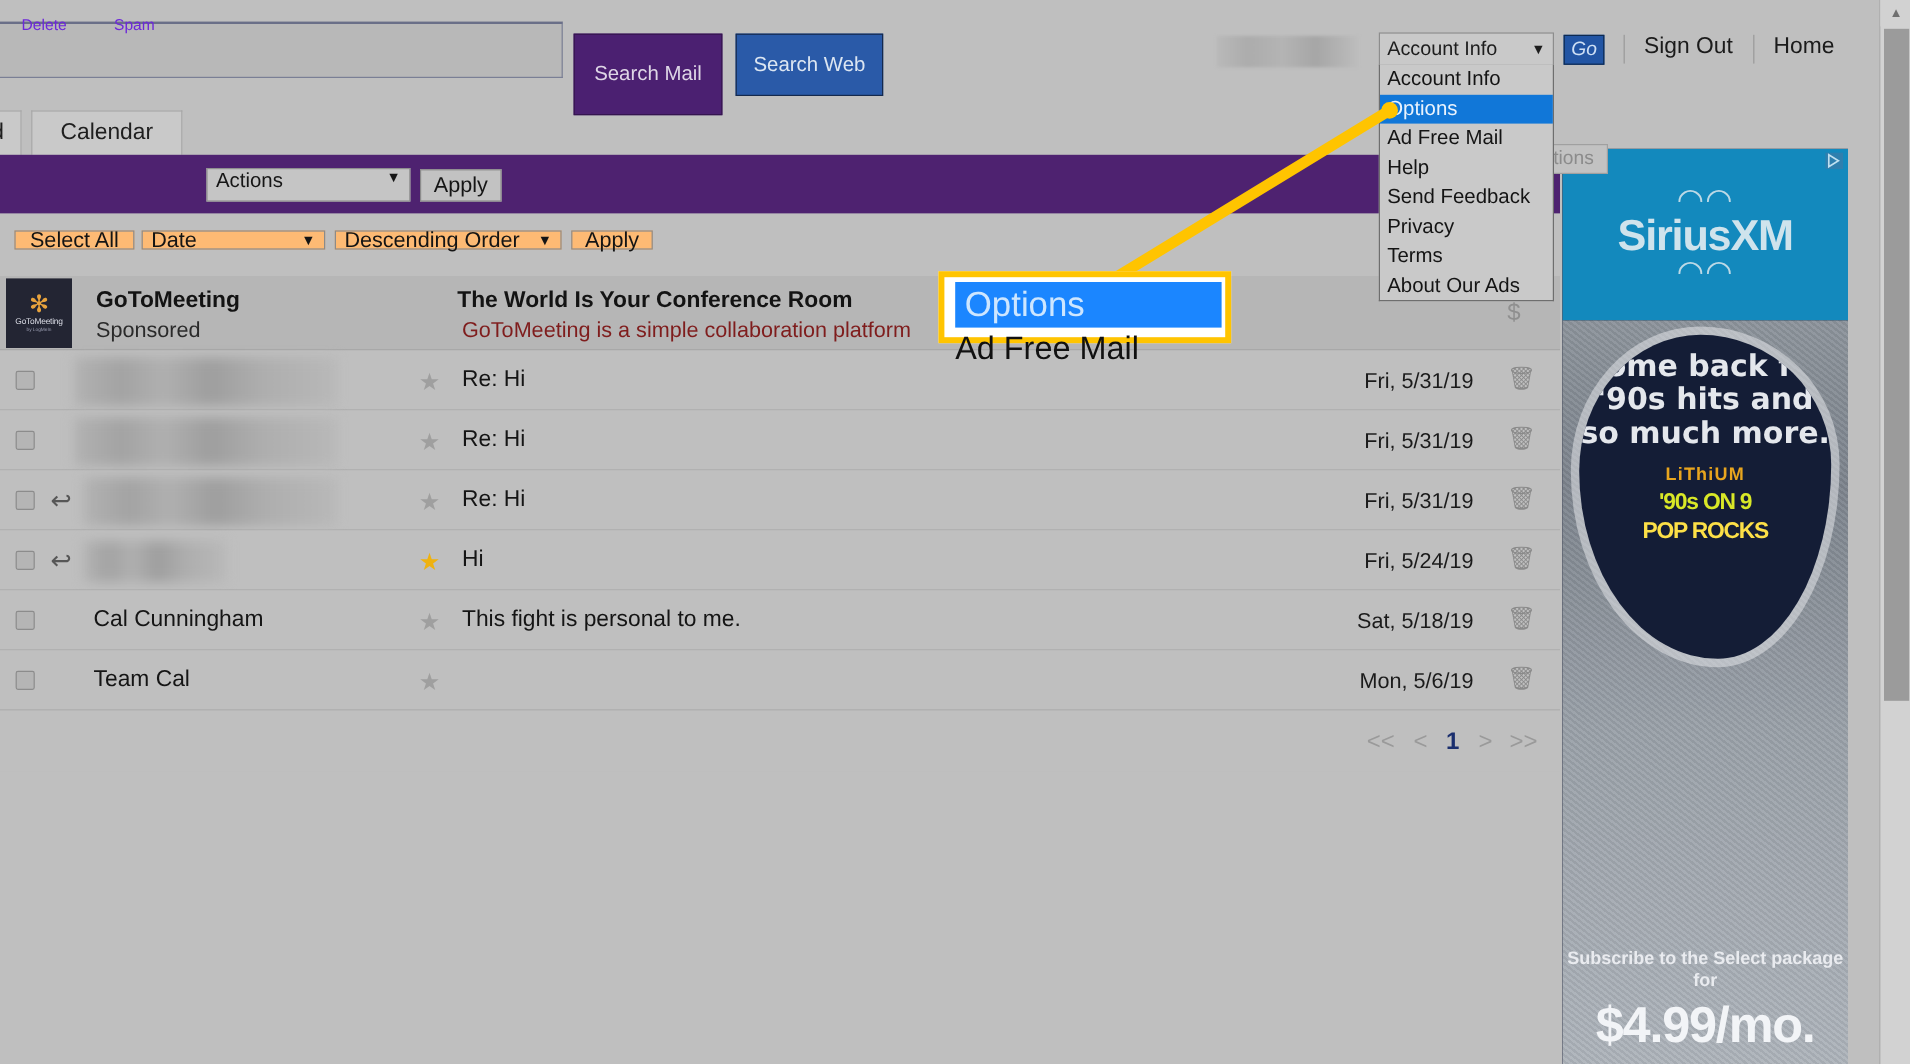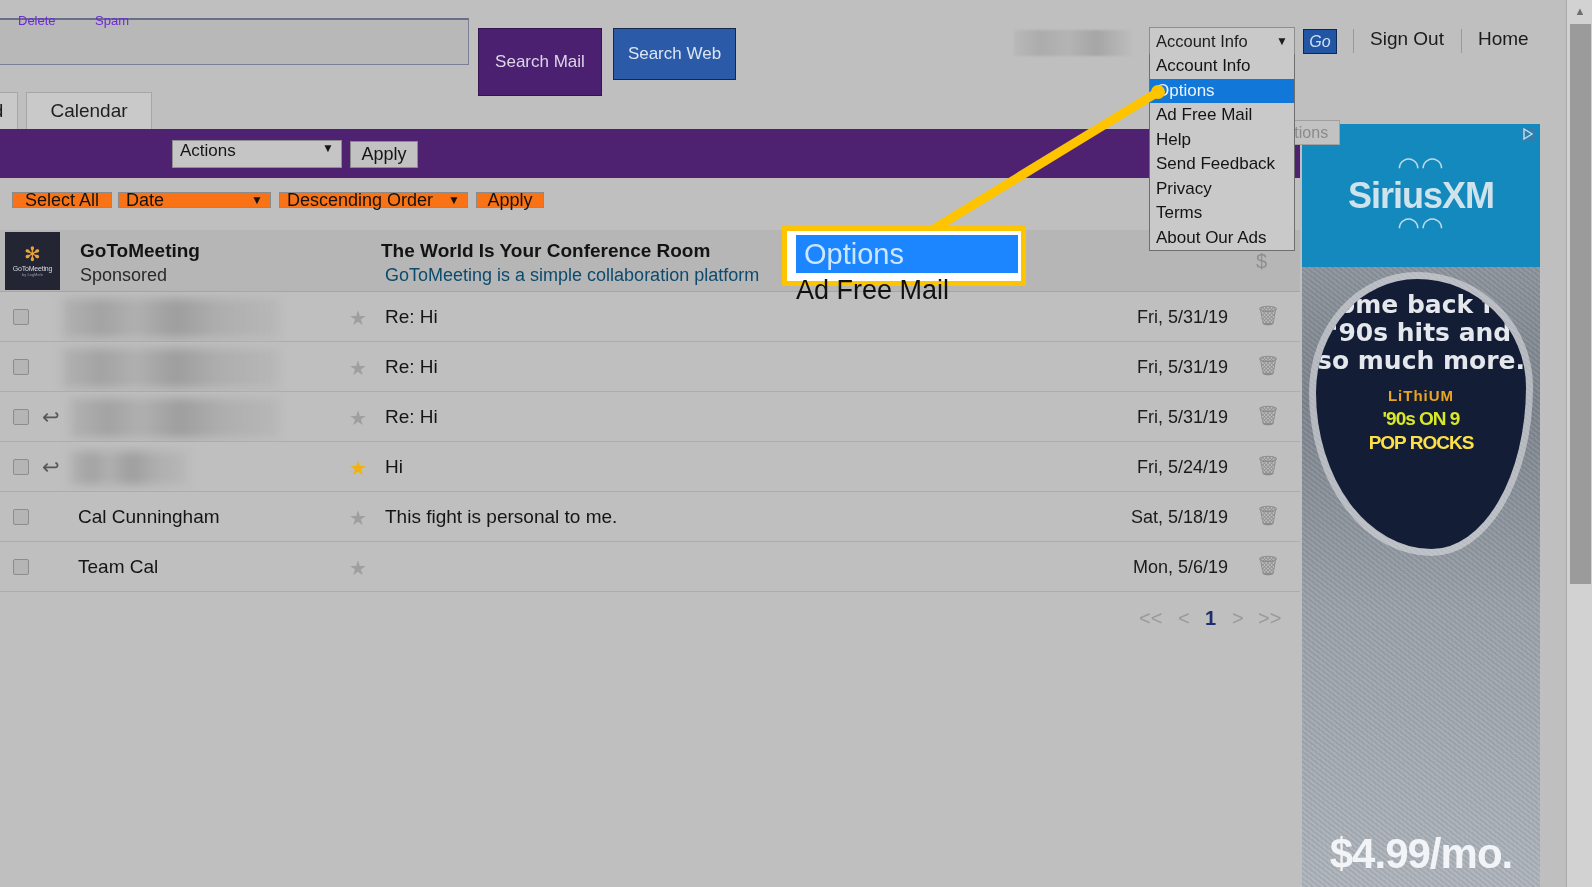--- a/index.html
+++ b/index.html
@@ -104,21 +104,21 @@
   .ab-select .caret { margin-left: auto; font-size: 12px; }
   .ab-apply {
     position: absolute; left: 350px; top: 141px; width: 68px; height: 27px;
     background: #c2c2c2; border: 1px solid #8b8b8b; color: #151515;
     font-size: 18px; display:flex; align-items:center; justify-content:center; cursor: pointer;
   }
 
   
   .sortbar { position: absolute; left: 0; top: 178px; width: 1300px; height: 52px; background: #bfbfbf; }
   .sb-btn {
-    position: absolute; top: 192px; height: 16px; background: #f97316;
+    position: absolute; top: 192px; height: 16px; background: #fdba74;
     border: 1px solid #8b8b8b; color: #141414; font-size: 18px;
     display: flex; align-items: center; cursor: pointer; text-align: right;
   }
   .sb-select { justify-content: flex-start; padding: 0 7px; }
   .sb-select .caret { margin-left: auto; font-size: 12px; padding-left: 8px; }
 
   
   .sponsored {
     position: absolute; left: 0; top: 230px; width: 1300px; height: 62px;
     background: #b6b6b6; border-bottom: 1px solid #a5a5a5;
@@ -127,21 +127,21 @@
     position: absolute; left: 5px; top: 2px; width: 55px; height: 58px;
     background: #232533; display: flex; flex-direction: column;
     align-items: center; justify-content: center; overflow: hidden;
   }
   .gtm-flower { font-size: 20px; color: #e8a33d; line-height: 18px; }
   .gtm-label { font-size: 7px; color: #d9dbe4; letter-spacing: -0.2px; margin-top: 2px; }
   .gtm-sub { font-size: 4px; color: #9a9db0; }
   .sp-name { position: absolute; left: 80px; top: 10px; font-size: 19px; font-weight: bold; color: #131313; }
   .sp-sponsored { position: absolute; left: 80px; top: 35px; font-size: 18px; color: #2a2a2a; }
   .sp-title { position: absolute; left: 381px; top: 10px; font-size: 19px; font-weight: bold; color: #131313; }
-  .sp-desc { position: absolute; left: 385px; top: 35px; font-size: 18px; color: #0c4a6e; }
+  .sp-desc { position: absolute; left: 385px; top: 35px; font-size: 18px; color: #7f1d1d; }
   .sp-dollar {
     position: absolute; left: 1256px; top: 250px; font-size: 20px; color: #8f8f8f;
     z-index: 5;
   }
 
   
   .maillist { position: absolute; left: 0; top: 292px; width: 1300px; }
   .mailrow {
     position: relative; height: 50px; border-bottom: 1px solid #adadad;
     background: #bfbfbf;
@@ -387,20 +387,21 @@
       <div class="ad-logo">SiriusXM</div>
       <div class="ad-wifi-bot">◠◠</div>
     </div>
     <div class="ad-denim"></div>
     <div class="ad-hole">
       <div class="ad-headline">Come back for '90s hits and so much more.</div>
       <div class="ad-ch-lithium">LiThiUM</div>
       <div class="ad-ch-90s">'90s ON 9</div>
       <div class="ad-ch-rocks">POP ROCKS</div>
     </div>
+    <div class="ad-sub">Subscribe to the Select package for</div>
     <div class="ad-price">$4.99/mo.</div>
     <svg class="ad-choices" viewBox="0 0 15 14">
       <rect x="0" y="0" width="15" height="14" fill="#2f7fae"></rect>
       <path d="M3 2 L3 12 L11 7 Z" fill="none" stroke="#bfe0f0" stroke-width="1.4"></path>
     </svg>
   </div>
 
   <div class="scroll-edge"></div>
   <div class="scrollbar">
     <div class="sb-up">▲</div>

